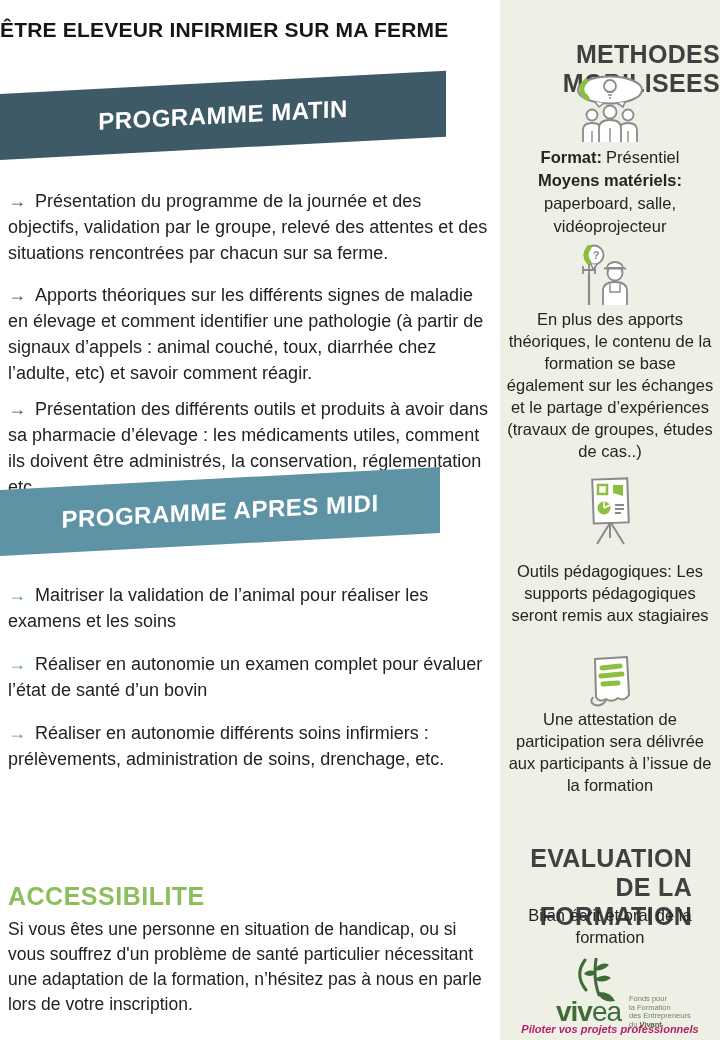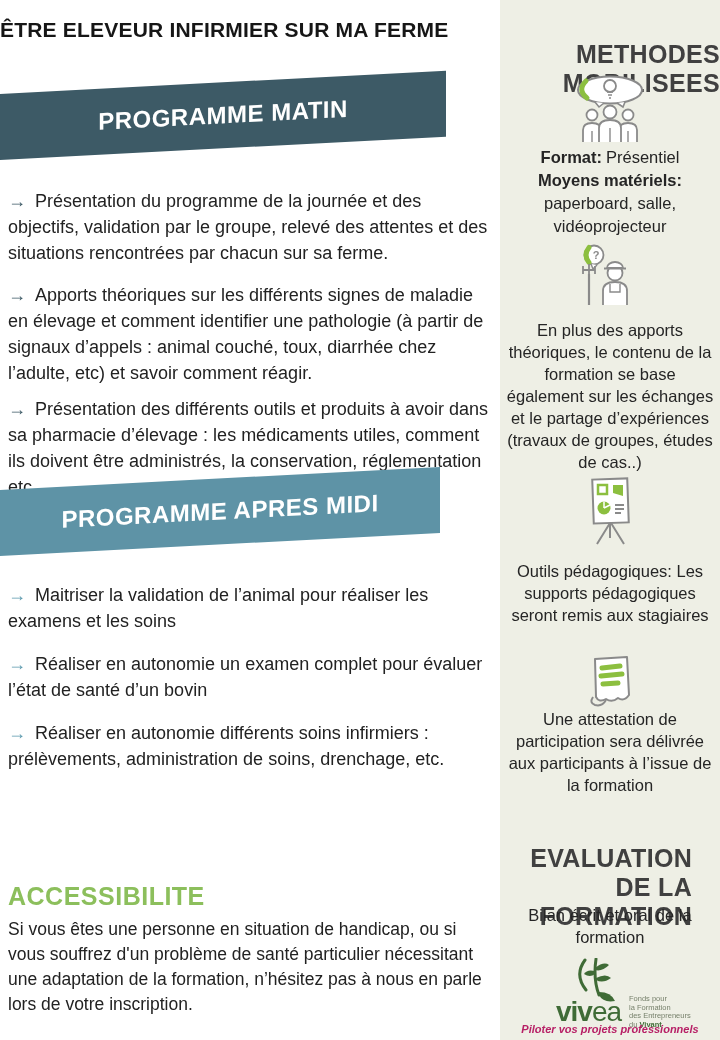--- a/index.html
+++ b/index.html
@@ -48,21 +48,21 @@
   }
   .side-h1{top:12px;}
   .side-h2{top:816px;padding:0 28px;}
   .side-p{
     left:0;right:0;text-align:center;font-size:16.5px;line-height:22px;color:#252525;
     padding:0 5px;
   }
   .side-p b{font-weight:bold;}
   .fmt{top:146px;line-height:23px;}
   .fmt .lbl{margin-right:4px;}
-  .exch{top:319px;}
+  .exch{top:308px;}
   .tools{top:560px;}
   .attest{top:708px;}
   .bilan{top:904px;}
   .icon-wrap{left:0;right:0;display:flex;justify-content:center;}
   .icon1{top:74px;}
   .icon2{top:244px;}
   .icon3{top:476px;}
   .icon4{top:654px;}
 
   

